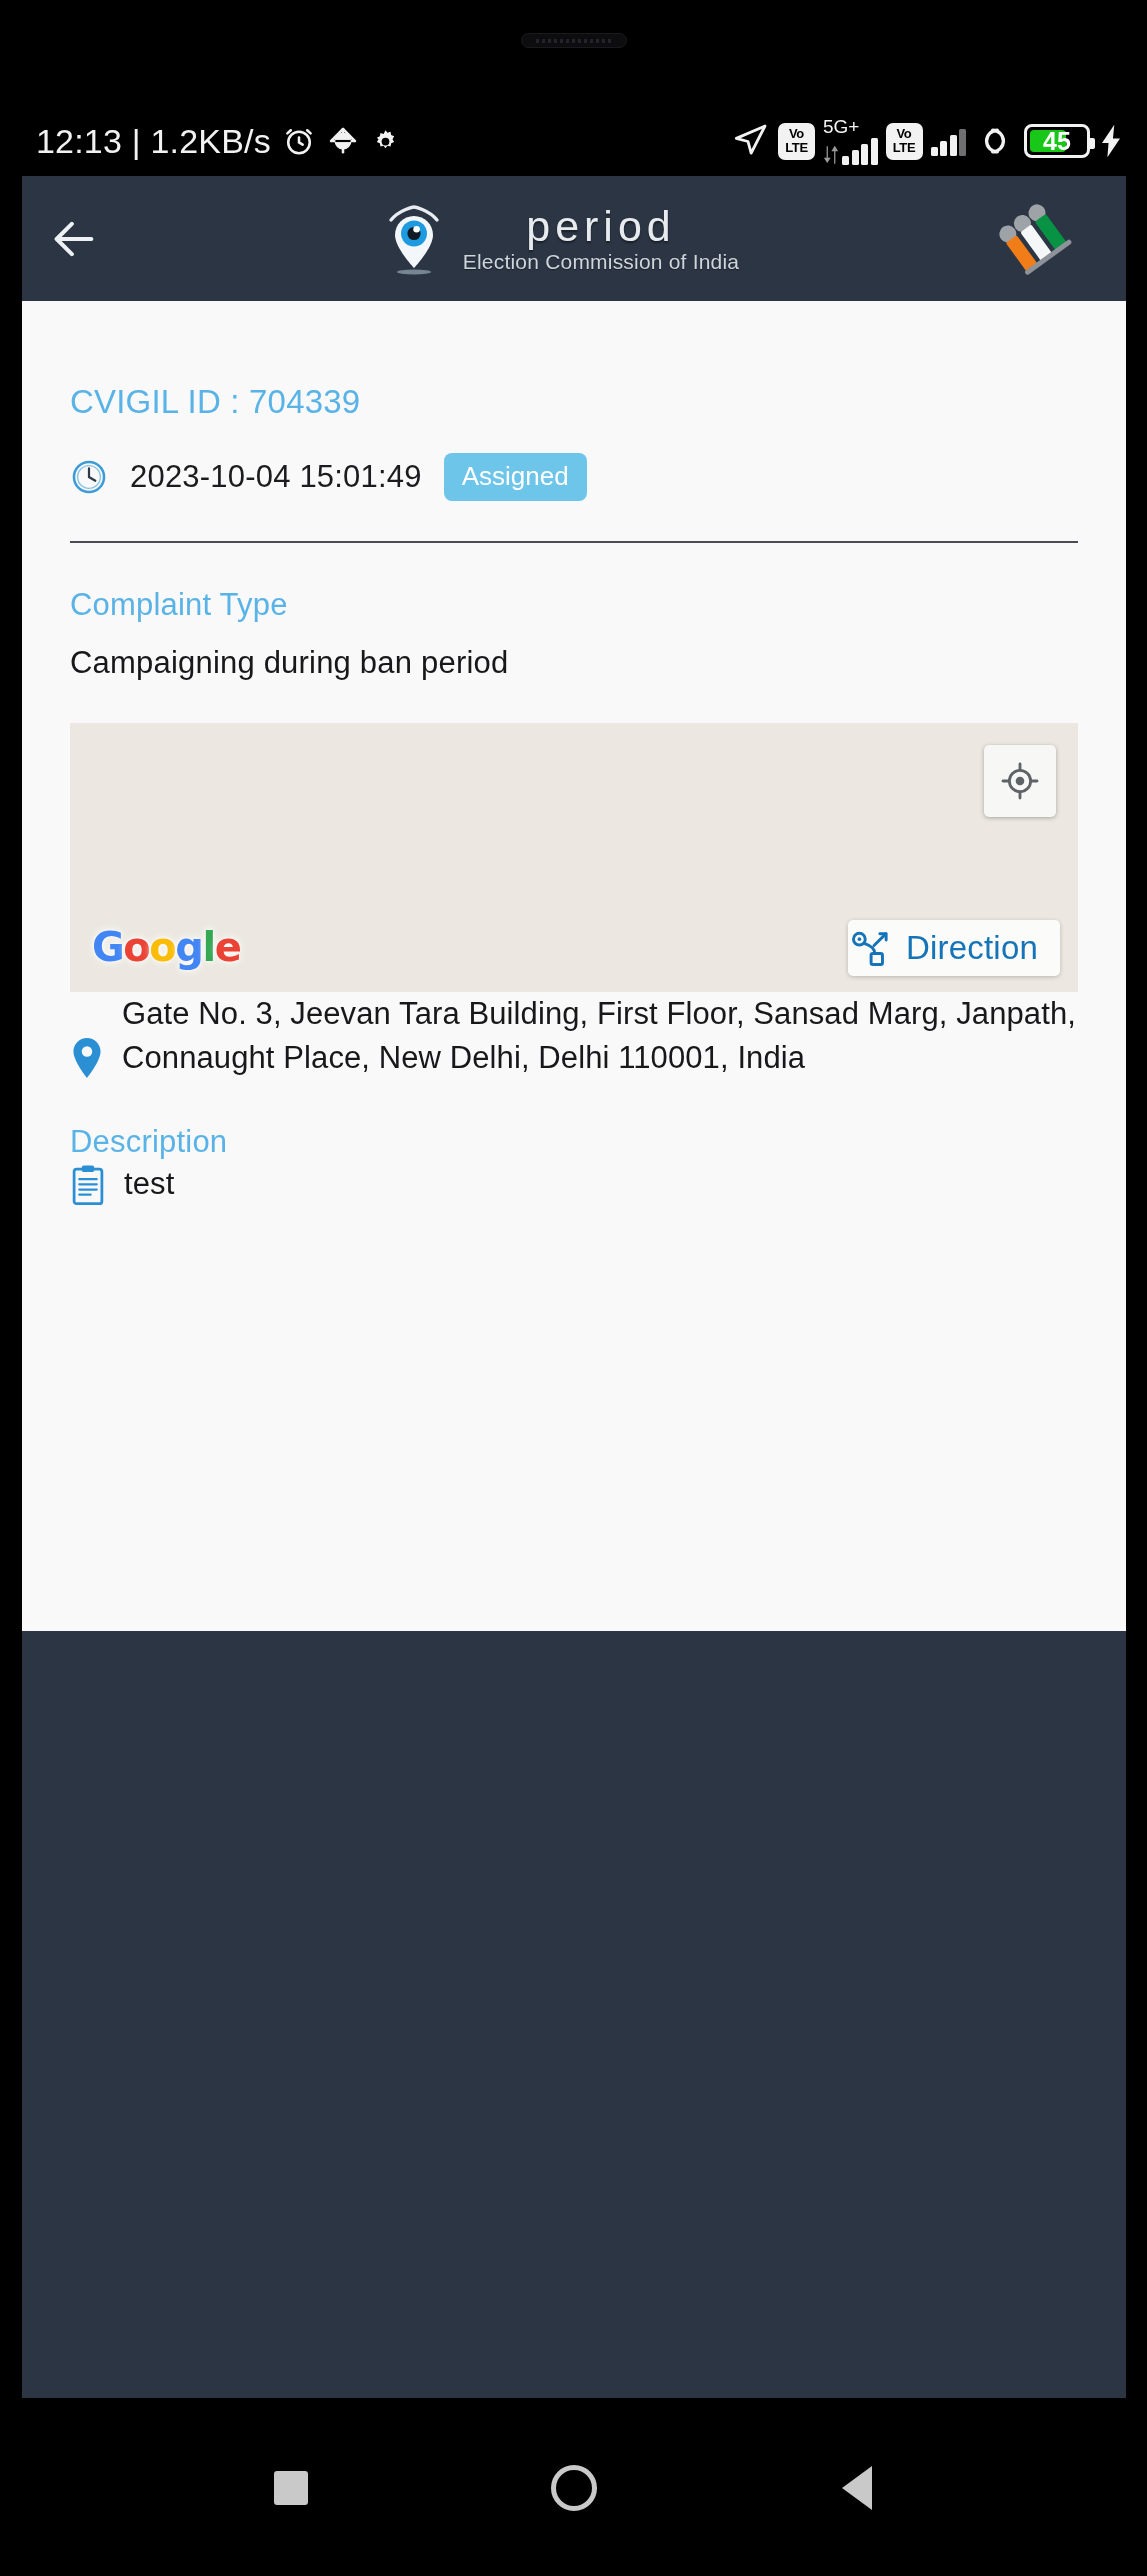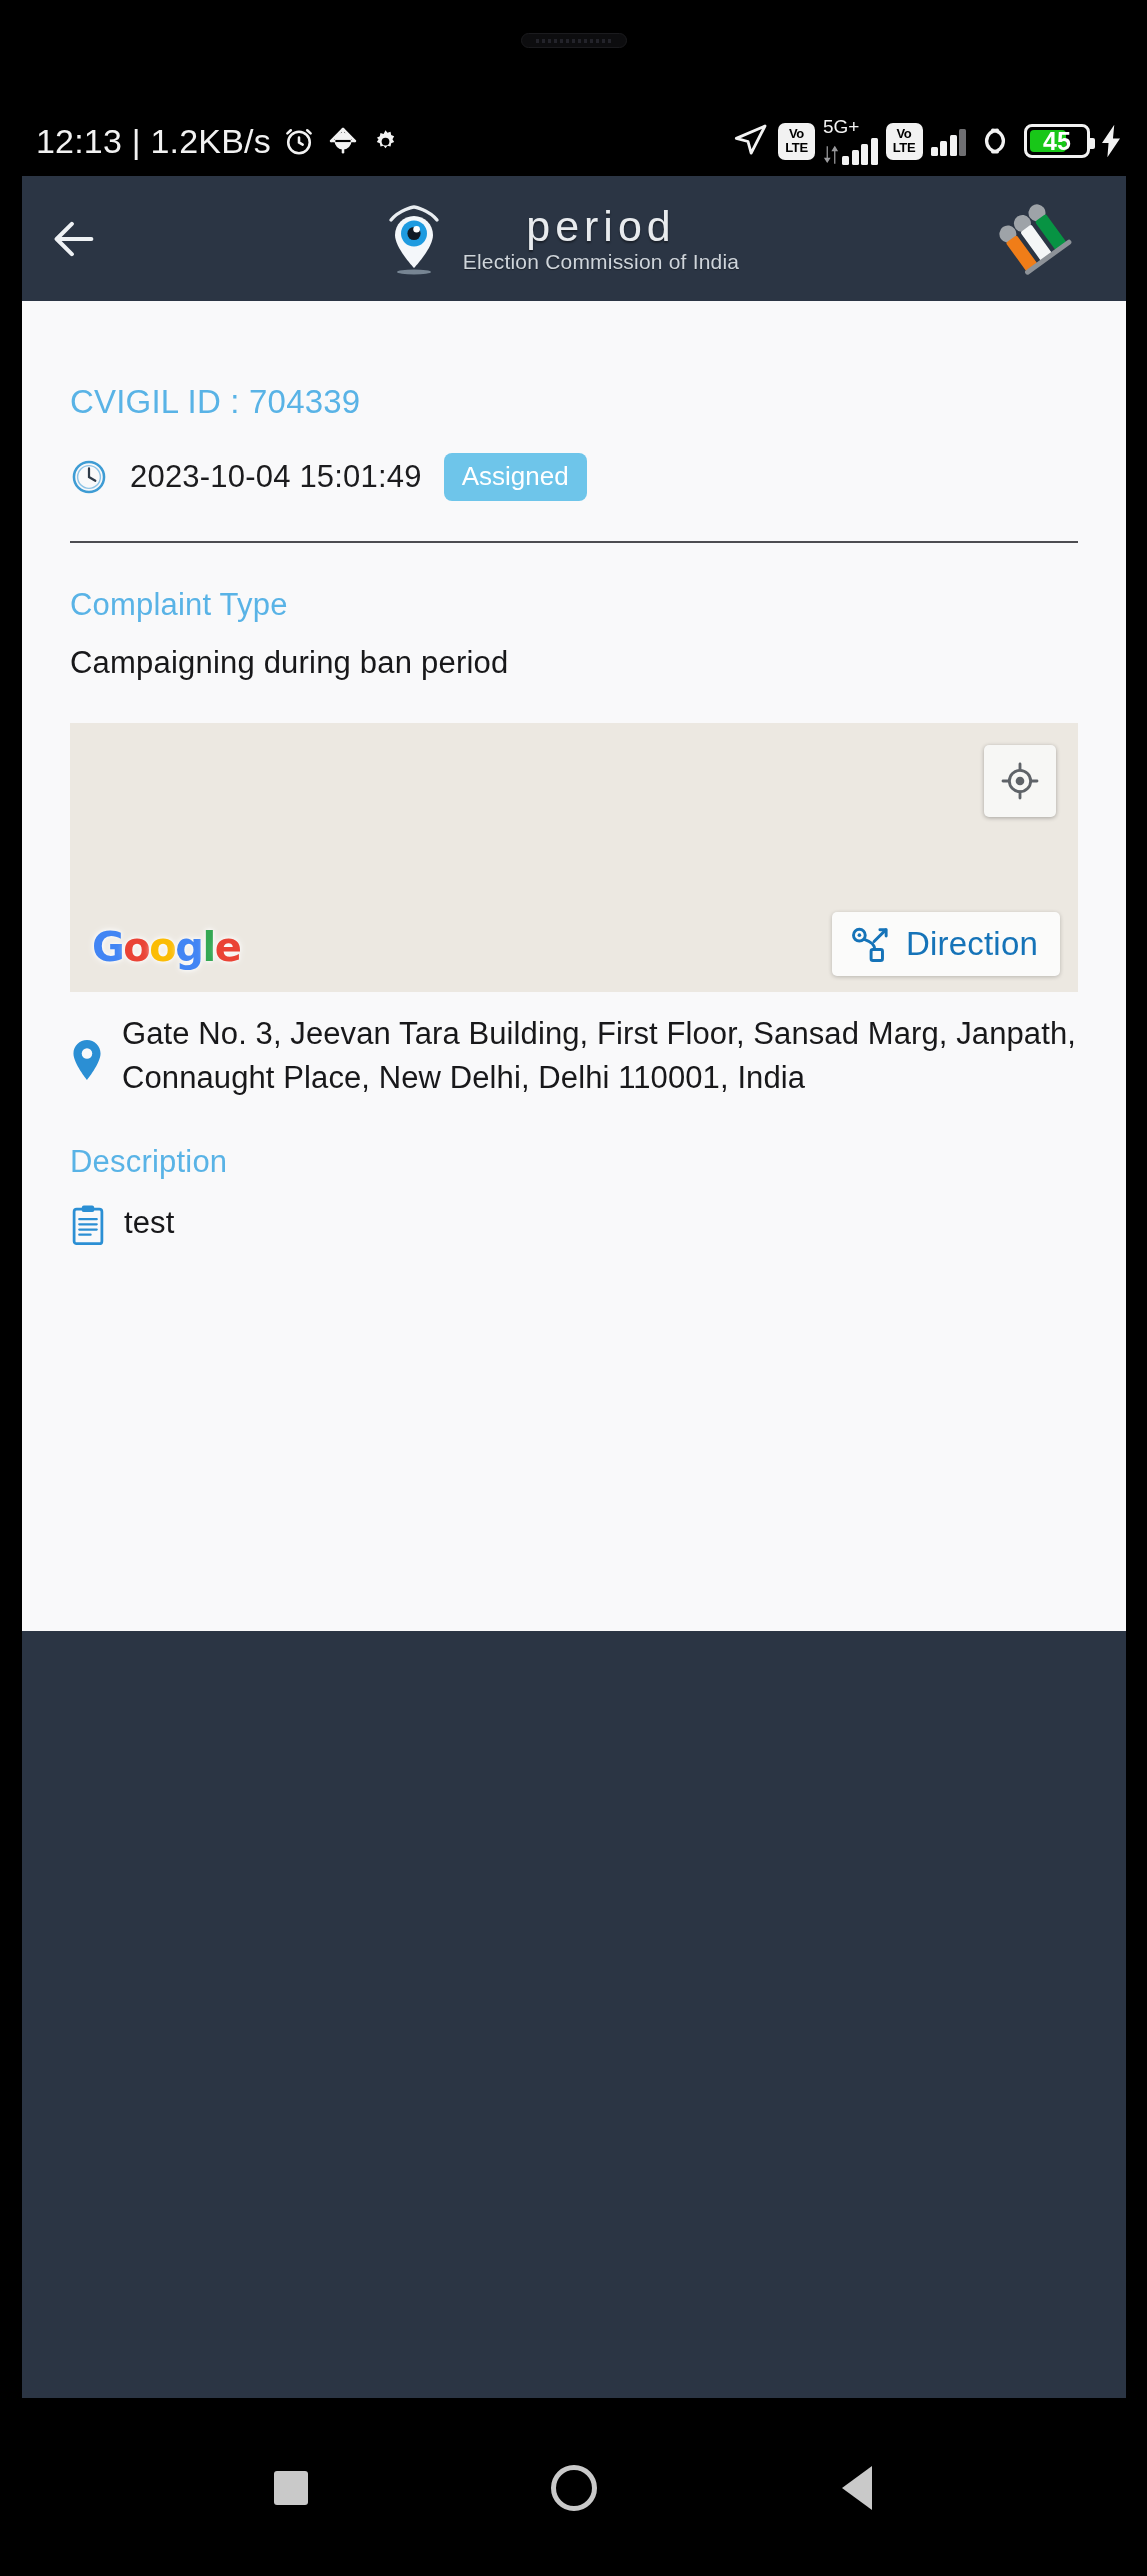--- a/index.html
+++ b/index.html
@@ -196,29 +196,29 @@
     text-shadow: 0 0 4px rgba(255,255,255,.95), 0 0 8px rgba(255,255,255,.8);
   }
   .gwatermark span:nth-child(1) { color: #4285f4; }
   .gwatermark span:nth-child(2) { color: #ea4335; }
   .gwatermark span:nth-child(3) { color: #fbbc05; }
   .gwatermark span:nth-child(4) { color: #4285f4; }
   .gwatermark span:nth-child(5) { color: #34a853; }
   .gwatermark span:nth-child(6) { color: #ea4335; }
   .direction-btn {
     position: absolute; right: 18px; bottom: 16px;
-    height: 64px; background: #fbfbfa; border-radius: 5px;
+    height: 56px; background: #fbfbfa; border-radius: 5px;
     display: flex; align-items: center; gap: 14px;
-    padding: 0 22px 0 16px; cursor: pointer;
+    padding: 0 22px 0 0; cursor: pointer;
     box-shadow: 0 1px 4px rgba(0,0,0,.22);
   }
   .direction-btn span {
     font-size: 33px; color: #1573b8; letter-spacing: 0.2px;
   }
-  .icon-row { display: flex; align-items: center; gap: 18px; margin-top: 20px; }
+  .icon-row { display: flex; align-items: flex-end; gap: 18px; }
   .icon-row .txt {
     font-size: 31px; color: #18181a; line-height: 44px; letter-spacing: 0.1px;
   }
   .pin-ic { margin-top: 8px; flex: 0 0 auto; }
   .clip-ic { margin-top: 4px; flex: 0 0 auto; }
   
   .navbar {
     position: absolute; left: 0; bottom: 0; width: 1148px; height: 177px;
     background: #000; display: flex; align-items: center; justify-content: center;
     gap: 0;

